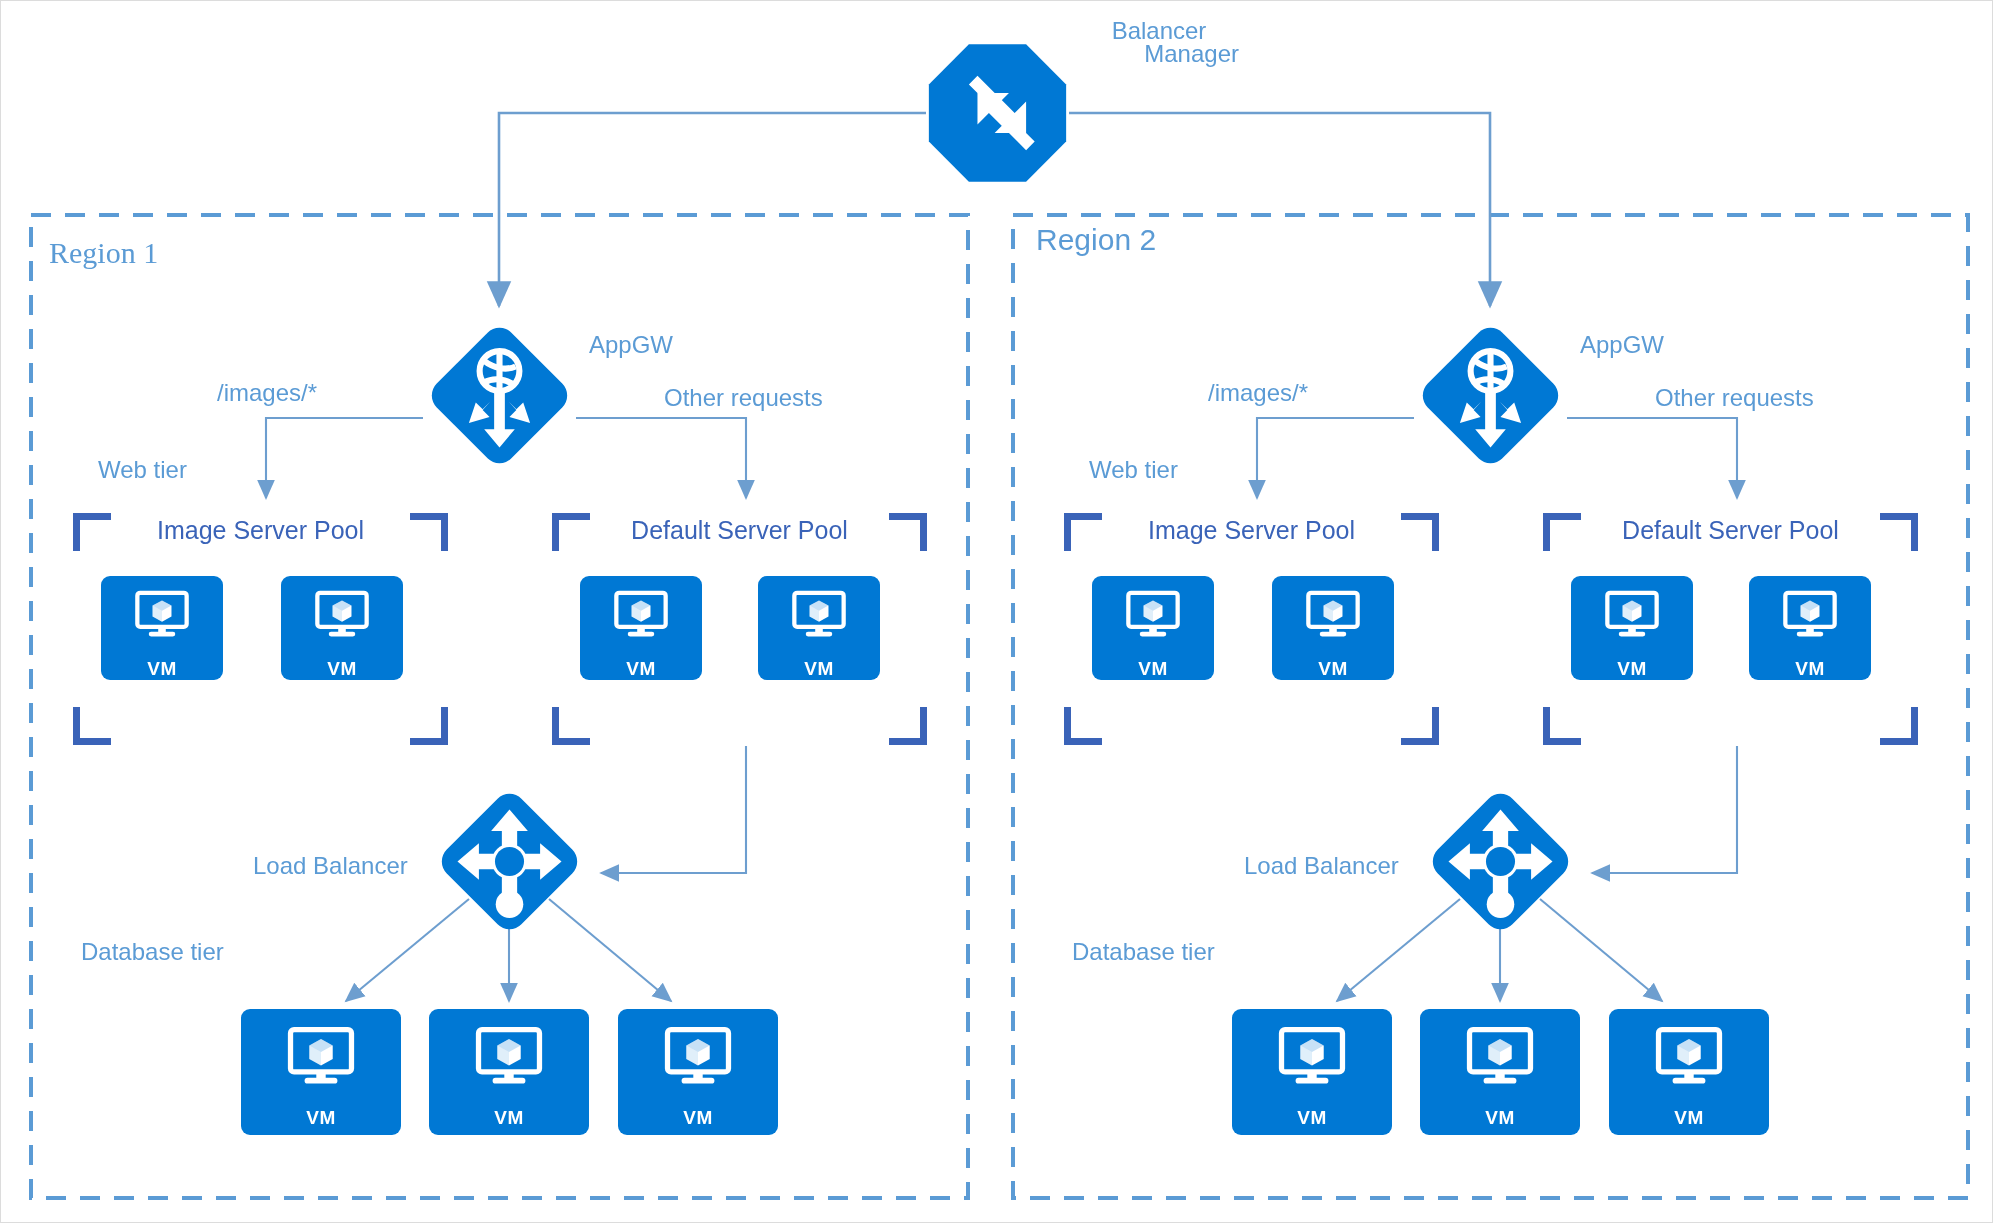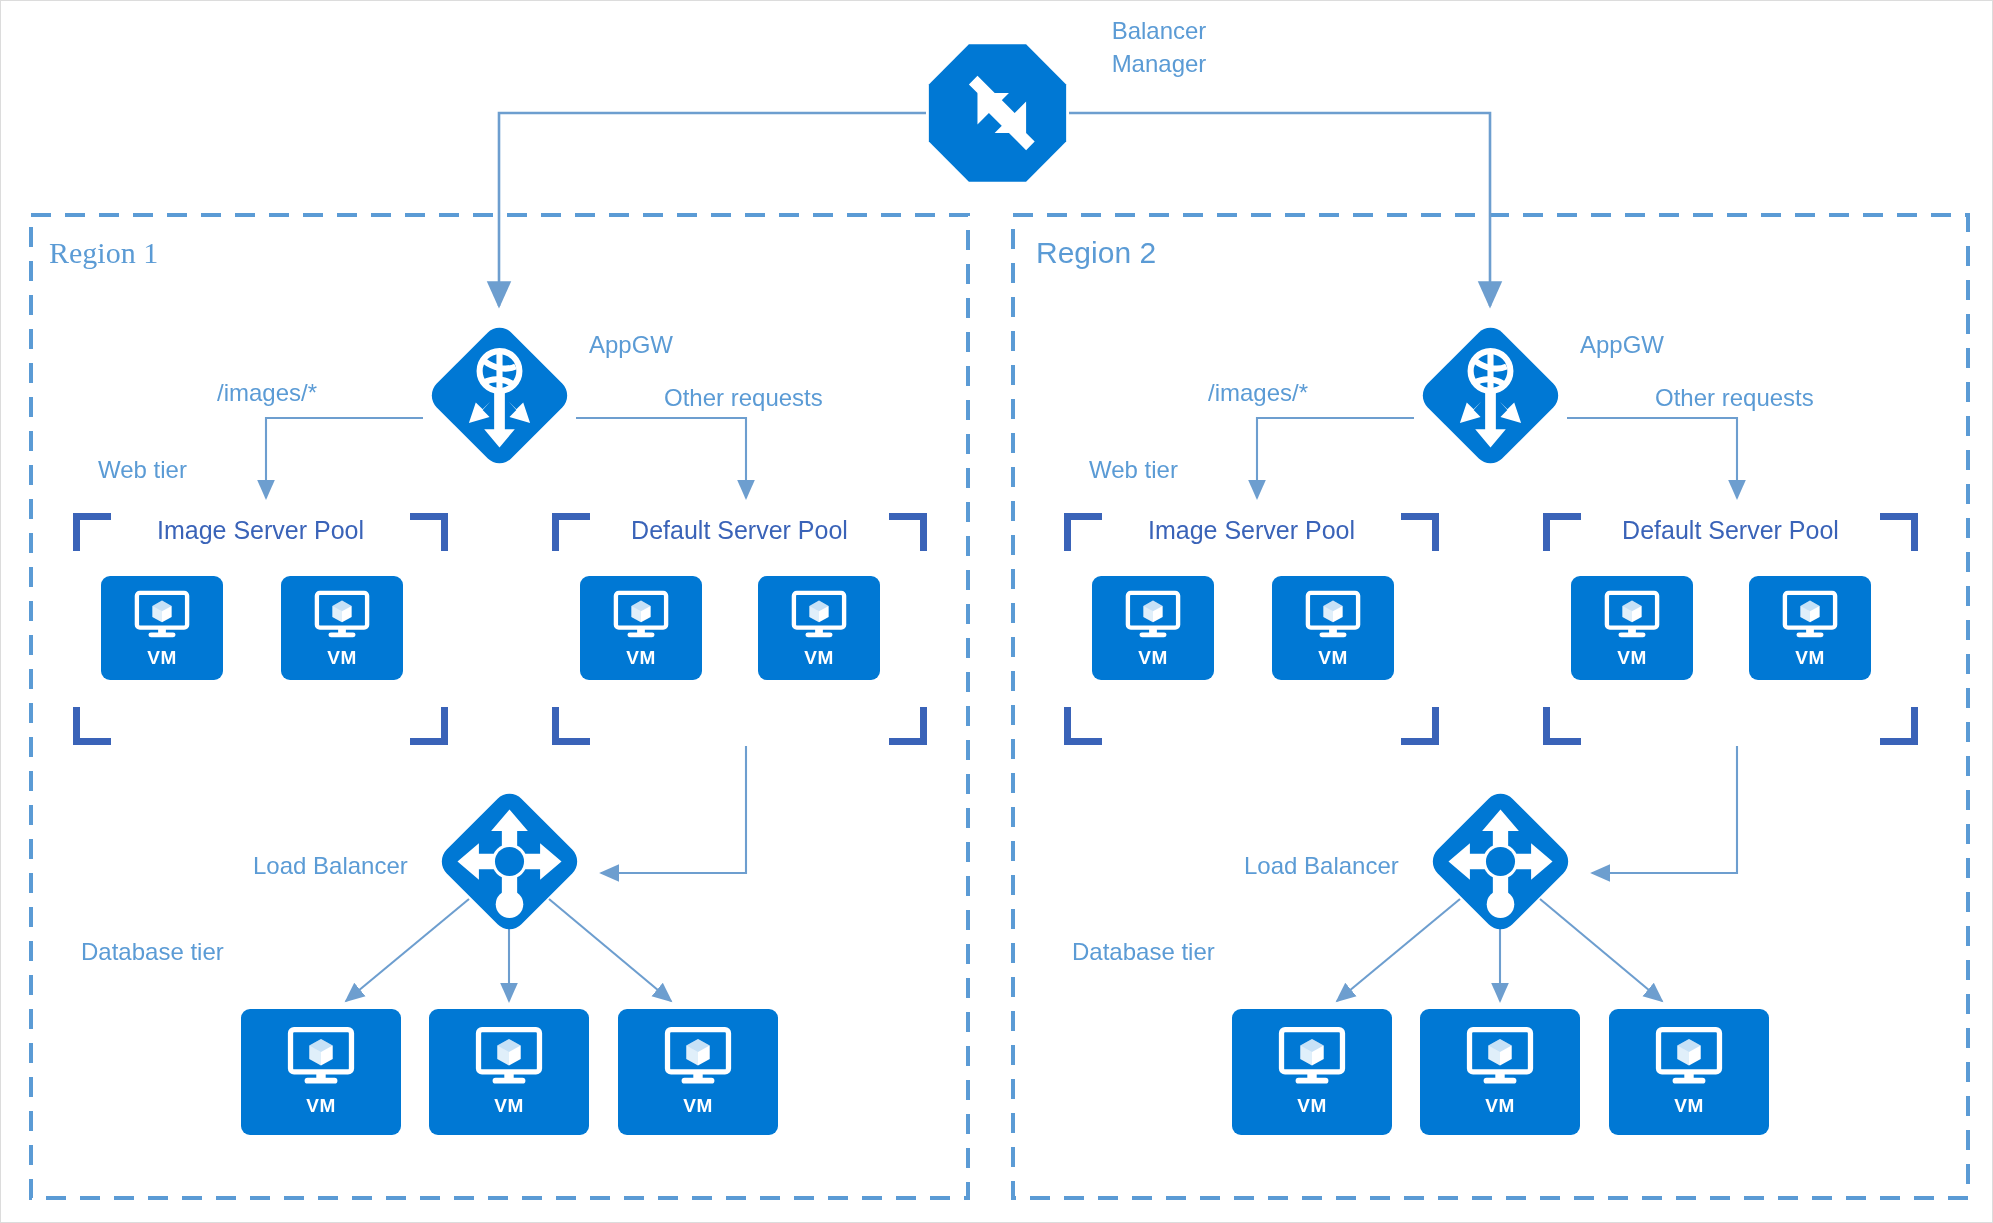--- a/index.html
+++ b/index.html
@@ -49,21 +49,21 @@
     justify-content: flex-start;
     box-sizing: border-box;
     padding-top: 13px;
   }
   .vm-tile .vm-label {
     color: #ffffff;
     font-size: 19px;
     font-weight: bold;
     font-family: "Liberation Sans", sans-serif;
     letter-spacing: 0.5px;
-    margin-top: 2px;
+    margin-top: 14px;
   }
   .vm-ico { width: 62px; height: 56px; display:block; }
 
   
   .bracket { position: absolute; }
   .bracket span {
     position: absolute;
     background: #3a63b8;
   }
   .bk-h { height: 7px; width: 38px; }
@@ -116,21 +116,21 @@
   <div class="tm-wrap" style="left:925px; top:38px;">
     <svg width="143" height="148" viewBox="0 0 100 100">
       <path d="M30 2 H70 L98 30 V70 L70 98 H30 L2 70 V30 Z" fill="#0078d4"></path>
       <g fill="#ffffff">
         <path d="M36 24 L62 50 L70 42 L70 64 L48 64 L56 56 L30 30 Z"></path>
         <path d="M70 76 L44 50 L36 58 L36 36 L58 36 L50 44 L76 70 Z"></path>
       </g>
     </svg>
   </div>
   <div class="lbl center" style="left:1078px; top:16px; width:160px;">Balancer</div>
-  <div class="lbl center" style="left:1078px; top:49px; width:160px;">Manager</div>
+  <div class="lbl center" style="left:1078px; top:39px; width:160px;text-align:right;">Manager</div>
 
   <div class="lbl region-title" style="left:48px; top:235px;font-family:Liberation Serif, serif;">Region 1</div>
 
   <div class="diamond-wrap" style="left:422px; top:318px;">
     <svg width="153" height="153" viewBox="0 0 100 100">
       <rect x="15.5" y="15.5" width="69" height="69" rx="11" ry="11" transform="rotate(45 50 50)" fill="#0078d4"></rect>
       <g fill="none" stroke="#ffffff" stroke-width="4">
         <circle cx="50" cy="34" r="13"></circle>
         <path d="M39.5 27 C46 32 54 34 60.5 31"></path>
         <path d="M40 41.5 C46 38 55 39 60.5 44"></path>
@@ -264,21 +264,21 @@
       <rect x="6" y="4" width="52" height="36" rx="3" fill="none" stroke="#ffffff" stroke-width="4.5"></rect>
       <path d="M32 12 L42 17.5 V29 L32 34.5 L22 29 V17.5 Z" fill="#ffffff"></path>
       <path d="M32 12 L42 17.5 L32 23 L22 17.5 Z" fill="#0078d4" opacity="0.22"></path>
       <path d="M32 23 V34.5 L22 29 V17.5 Z" fill="#0078d4" opacity="0.12"></path>
       <rect x="28" y="40" width="8" height="6" fill="#ffffff"></rect>
       <rect x="18" y="45" width="28" height="5" rx="2.5" fill="#ffffff"></rect>
     </svg>
     <span class="vm-label">VM</span>
   </div>
 
-  <div class="lbl region-title" style="left:1035px; top:235px;">Region 2</div>
+  <div class="lbl region-title" style="left:1035px; top:222px;">Region 2</div>
 
   <div class="diamond-wrap" style="left:1413px; top:318px;">
     <svg width="153" height="153" viewBox="0 0 100 100">
       <rect x="15.5" y="15.5" width="69" height="69" rx="11" ry="11" transform="rotate(45 50 50)" fill="#0078d4"></rect>
       <g fill="none" stroke="#ffffff" stroke-width="4">
         <circle cx="50" cy="34" r="13"></circle>
         <path d="M39.5 27 C46 32 54 34 60.5 31"></path>
         <path d="M40 41.5 C46 38 55 39 60.5 44"></path>
         <path d="M50 21 L50 47"></path>
       </g>

